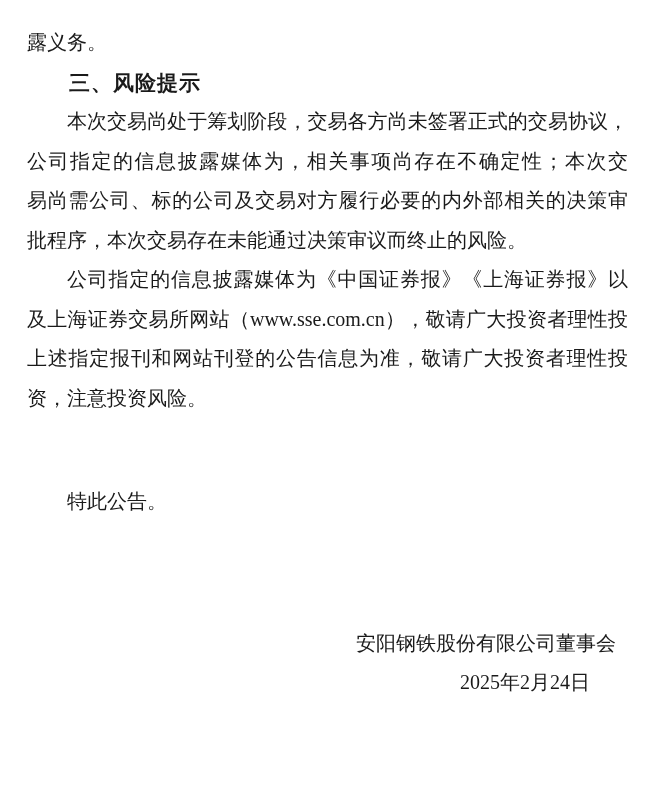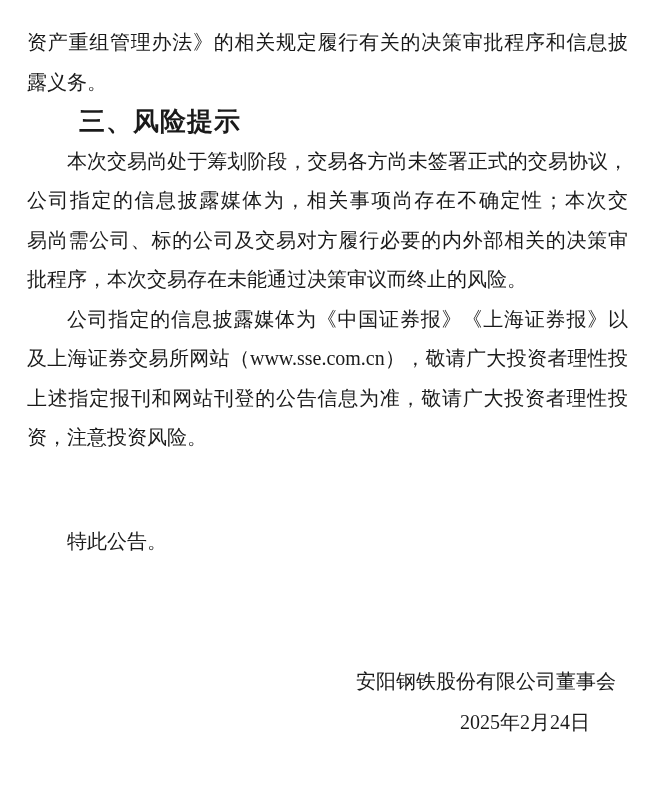--- a/index.html
+++ b/index.html
@@ -33,46 +33,44 @@
   .fill {
     text-align: justify;
     text-align-last: justify;
   }
   .indent {
     text-indent: 2em;
   }
   .heading {
     font-family: "Liberation Sans", "DejaVu Sans", sans-serif;
     font-weight: bold;
-    font-size: 26px;
+    font-size: 21px;
     text-indent: 2em;
     letter-spacing: 1px;
   }
   .closing {
     text-indent: 2em;
     margin-top: 64px;
   }
   .sig-company {
     margin-top: 102px;
     text-align: right;
     padding-right: 12px;
-    font-family: Liberation Mono, monospace;
   }
   .sig-date {
     text-align: right;
     padding-right: 38px;
   }
 </style>
 </head>
 <body>
 
 <div class="page">
   <div class="textcol">
 
-    <div class="line fill">资产重组管理办法》的相关规定履行有关的决策审批程序和信息披</div>
     <div class="line">露义务。</div>
 
     <div class="line heading">三、风险提示</div>
 
     <div class="line indent fill">本次交易尚处于筹划阶段，交易各方尚未签署正式的交易协议，</div>
     <div class="line fill">公司指定的信息披露媒体为，相关事项尚存在不确定性；本次交</div>
     <div class="line fill">易尚需公司、标的公司及交易对方履行必要的内外部相关的决策审</div>
     <div class="line">批程序，本次交易存在未能通过决策审议而终止的风险。</div>
 
     <div class="line indent fill">公司指定的信息披露媒体为《中国证券报》《上海证券报》以</div>

